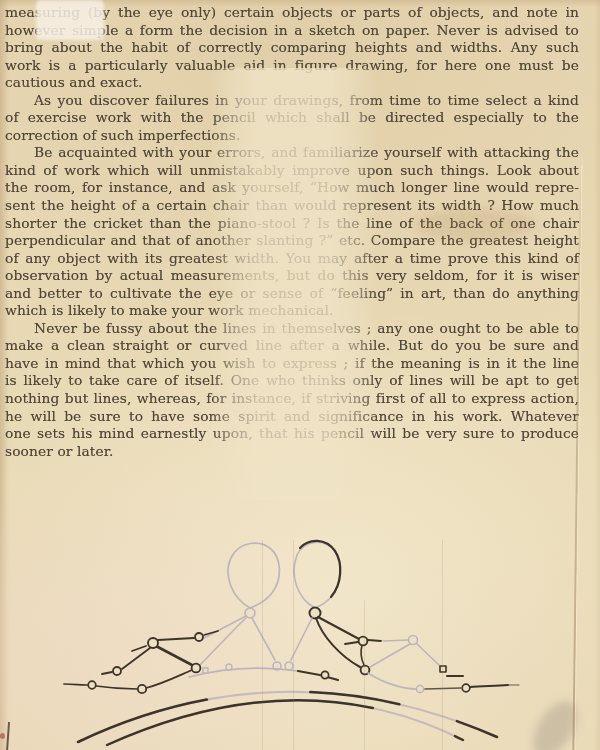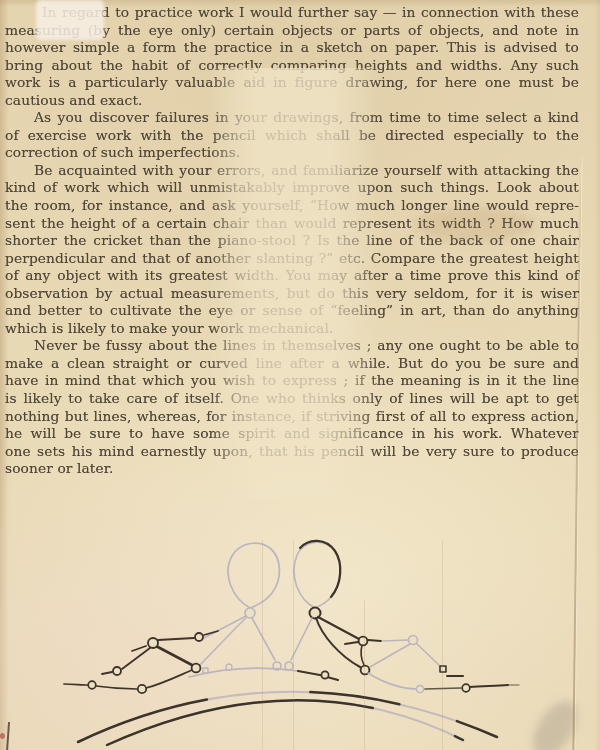--- a/index.html
+++ b/index.html
@@ -74,23 +74,22 @@
   .corner-dot{left:0px;top:733px;width:5px;height:6px;background:rgba(170,70,55,0.65);border-radius:50%;}
   .figure-svg{position:absolute;left:0;top:538px;}
 </style>
 </head>
 <body>
 
 <div class="page">
 
   <div class="text-block" id="text-block">
       <div>
-        <div class="line pstart-1">In regard to practice work I would further say — in connection with these</div>
         <div class="line">measuring (by the eye only) certain objects or parts of objects, and note in</div>
-        <div class="line">however simple a form the practice in a sketch on paper. This is advised to</div>
+        <div class="line">however simple a form the decision in a sketch on paper. Never is advised to</div>
         <div class="line">bring about the habit of correctly comparing heights and widths. Any such</div>
         <div class="line">work is a particularly valuable aid in figure drawing, for here one must be</div>
         <div class="line pend">cautious and exact.</div>
       </div>
       <div>
         <div class="line pstart">As you discover failures in your drawings, from time to time select a kind</div>
         <div class="line">of exercise work with the pencil which shall be directed especially to the</div>
         <div class="line pend">correction of such imperfections.</div>
       </div>
       <div>

